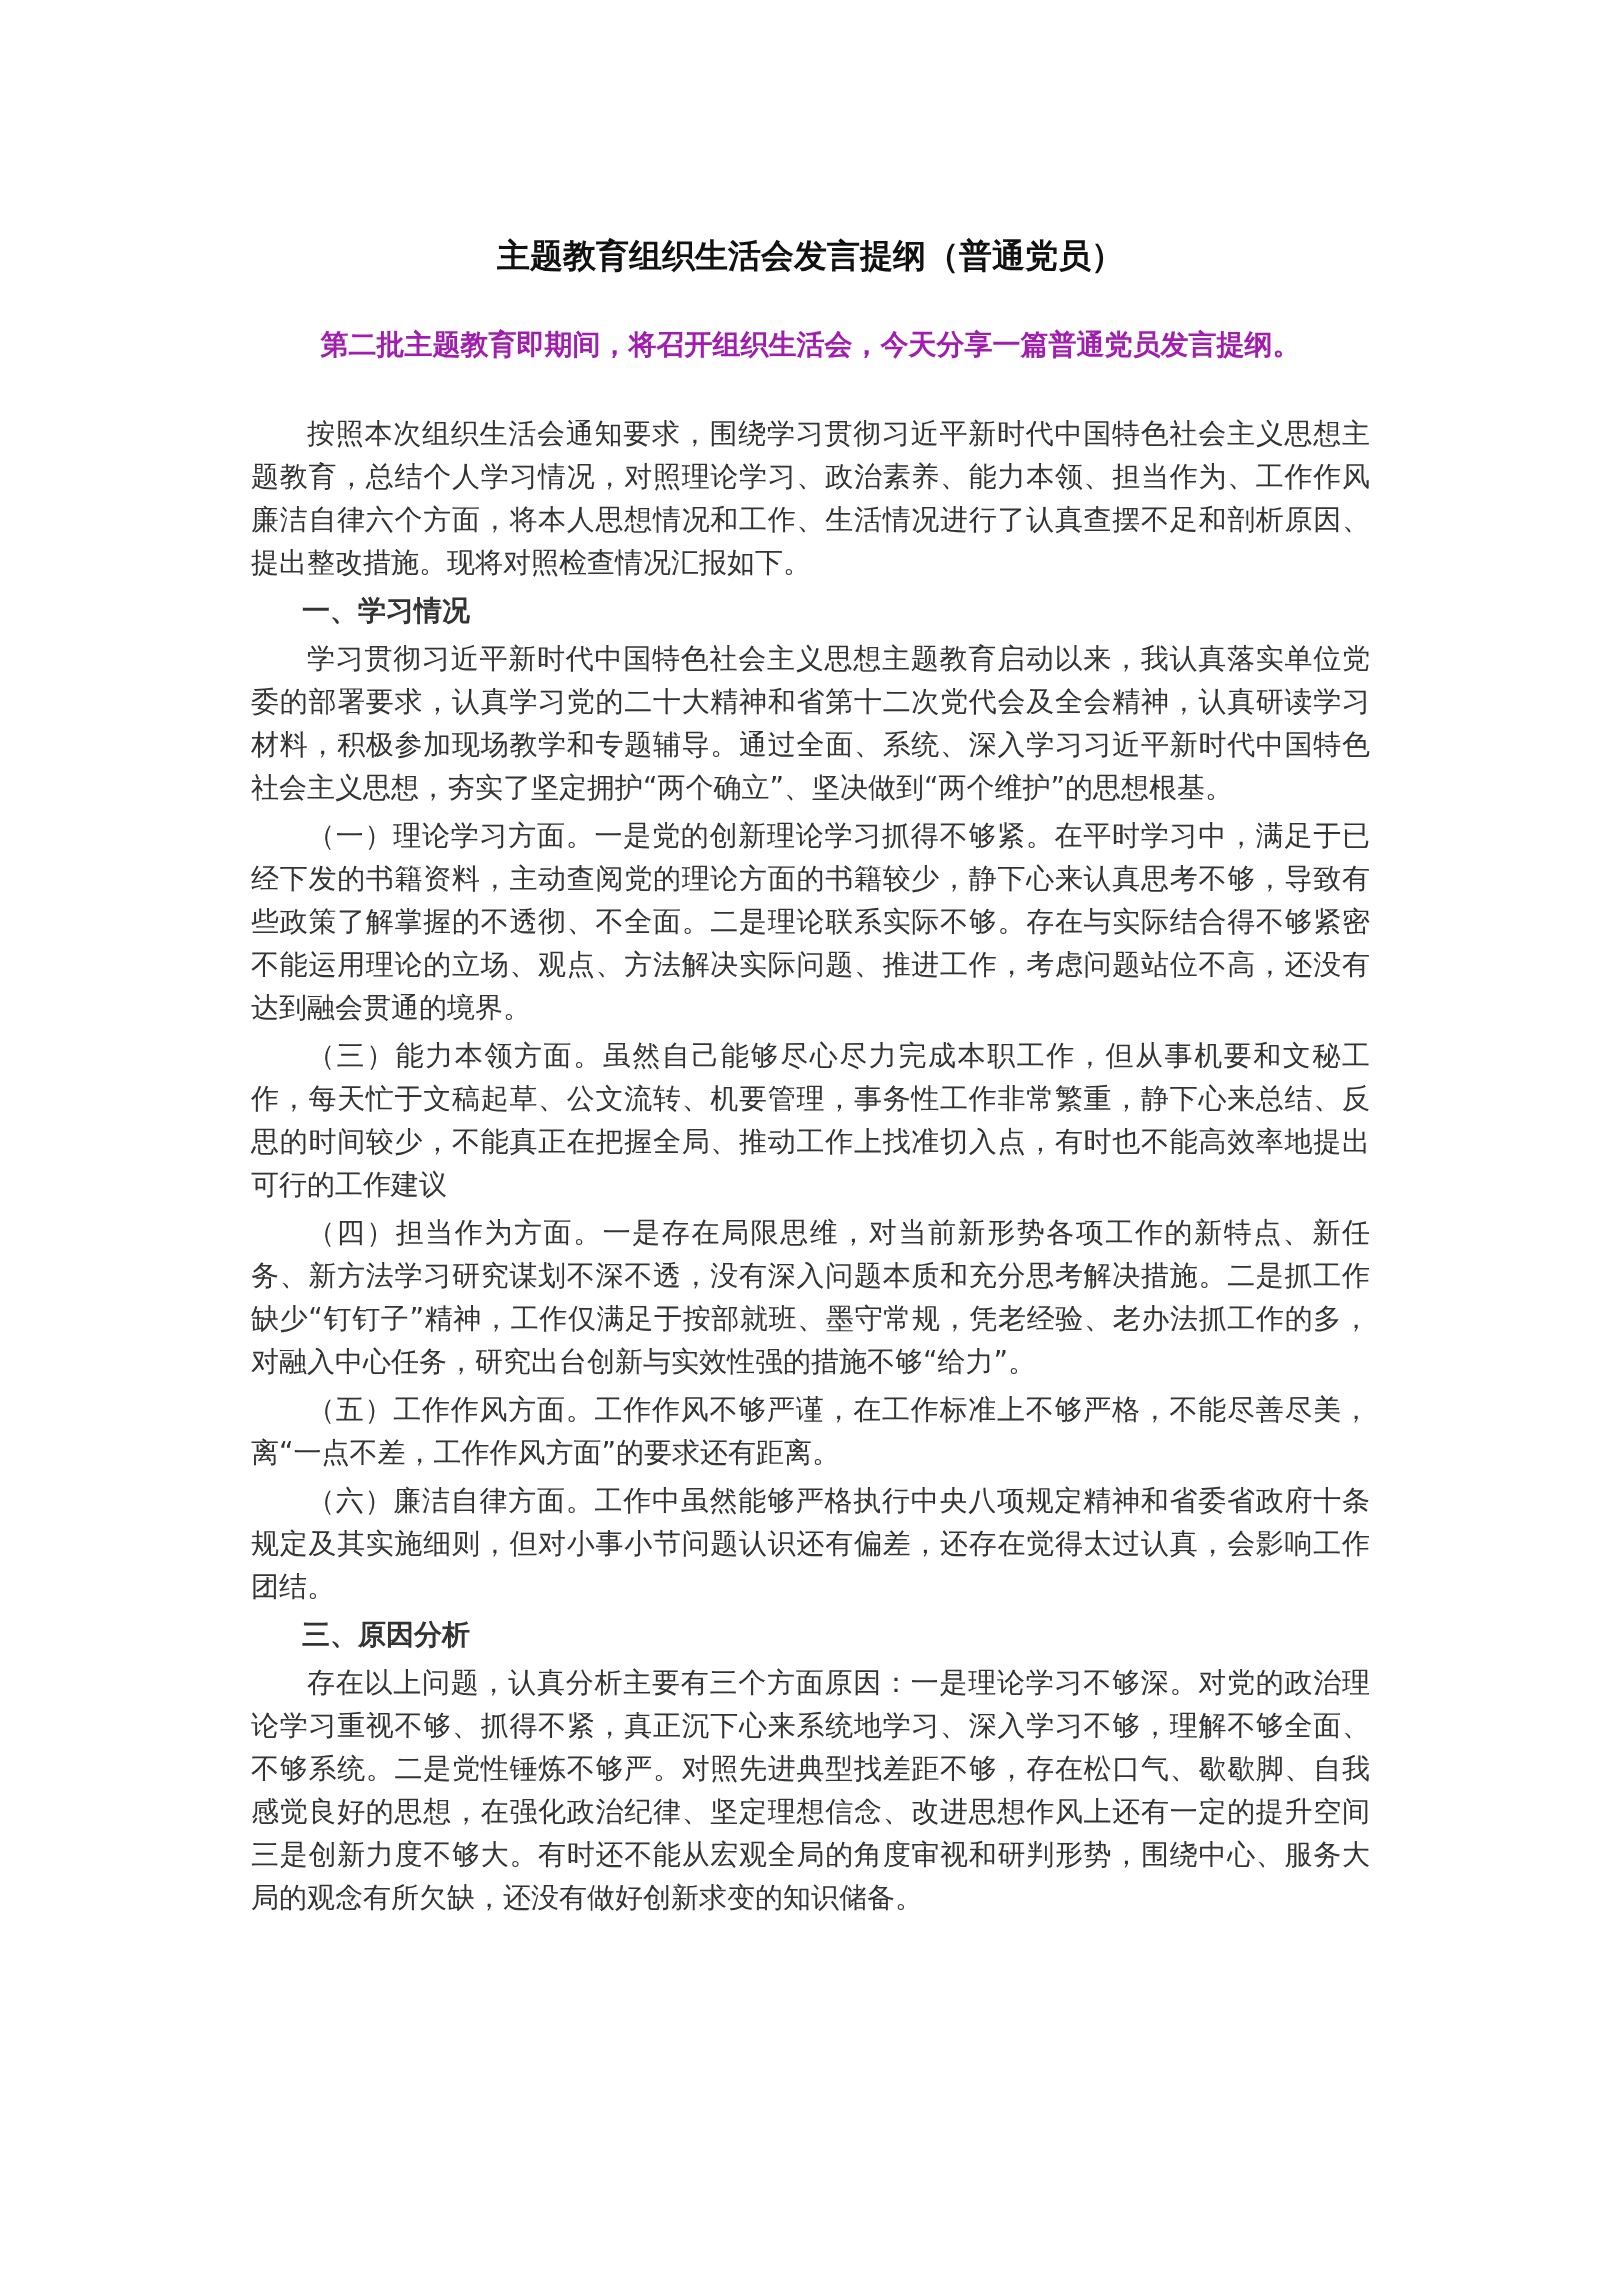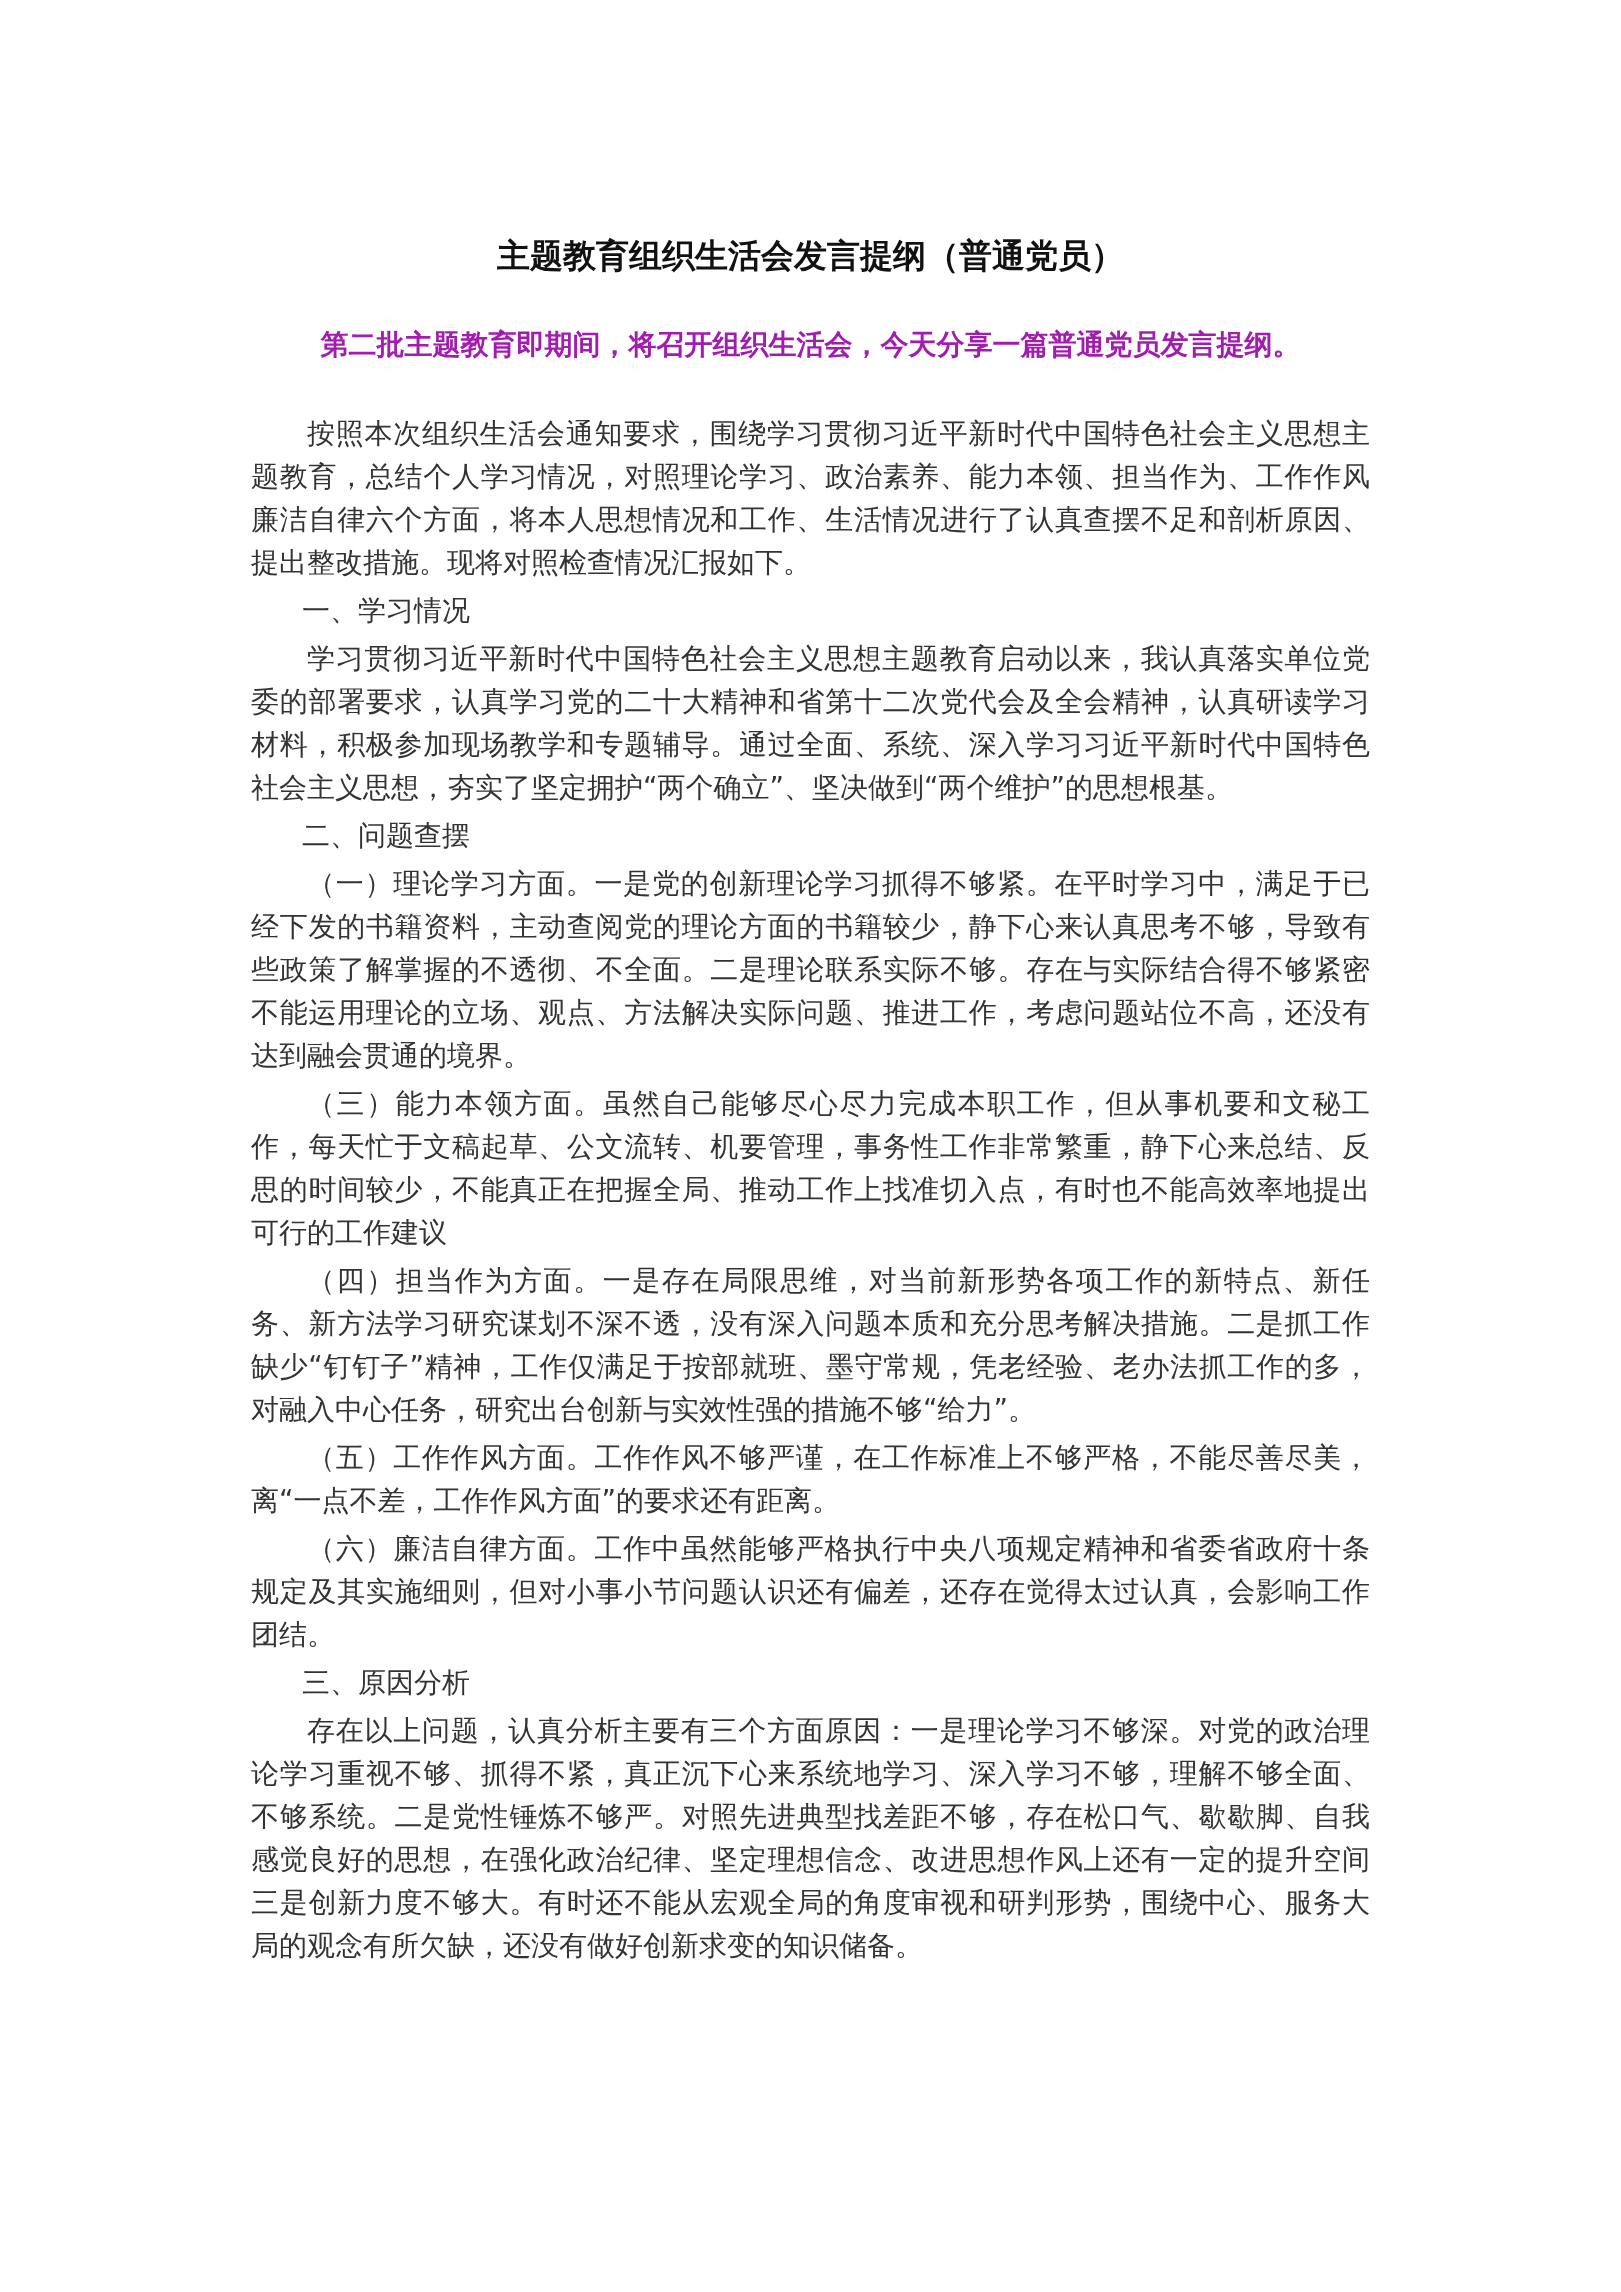--- a/index.html
+++ b/index.html
@@ -58,40 +58,39 @@
       text-align: justify;
       text-justify: inter-character;
     }
     .doc-body p {
       margin: 5px;
       text-indent: 2em;
     }
     .doc-body h2 {
       margin: 0;
       font-size: 28px;
-      font-weight: normal;
+      font-weight: bold;
       color: #333333;
       text-indent: 2em;
       line-height: 43px;
     }
   </style>
 </head>
 <body>
 
 <div class="page">
   <h1 class="doc-title">主题教育组织生活会发言提纲（普通党员）</h1>
   <div class="doc-subtitle">第二批主题教育即期间，将召开组织生活会，今天分享一篇普通党员发言提纲。</div>
 
   <div class="doc-body">
     <p>按照本次组织生活会通知要求，围绕学习贯彻习近平新时代中国特色社会主义思想主题教育，总结个人学习情况，对照理论学习、政治素养、能力本领、担当作为、工作作风廉洁自律六个方面，将本人思想情况和工作、生活情况进行了认真查摆不足和剖析原因、提出整改措施。现将对照检查情况汇报如下。</p>
 
     <h2>一、学习情况</h2>
     <p>学习贯彻习近平新时代中国特色社会主义思想主题教育启动以来，我认真落实单位党委的部署要求，认真学习党的二十大精神和省第十二次党代会及全会精神，认真研读学习材料，积极参加现场教学和专题辅导。通过全面、系统、深入学习习近平新时代中国特色社会主义思想，夯实了坚定拥护“两个确立”、坚决做到“两个维护”的思想根基。</p>
 
-    <h2>二、问题查摆</h2>
     <p>（一）理论学习方面。一是党的创新理论学习抓得不够紧。在平时学习中，满足于已经下发的书籍资料，主动查阅党的理论方面的书籍较少，静下心来认真思考不够，导致有些政策了解掌握的不透彻、不全面。二是理论联系实际不够。存在与实际结合得不够紧密不能运用理论的立场、观点、方法解决实际问题、推进工作，考虑问题站位不高，还没有达到融会贯通的境界。</p>
     <p>（三）能力本领方面。虽然自己能够尽心尽力完成本职工作，但从事机要和文秘工作，每天忙于文稿起草、公文流转、机要管理，事务性工作非常繁重，静下心来总结、反思的时间较少，不能真正在把握全局、推动工作上找准切入点，有时也不能高效率地提出可行的工作建议</p>
     <p>（四）担当作为方面。一是存在局限思维，对当前新形势各项工作的新特点、新任务、新方法学习研究谋划不深不透，没有深入问题本质和充分思考解决措施。二是抓工作缺少“钉钉子”精神，工作仅满足于按部就班、墨守常规，凭老经验、老办法抓工作的多，对融入中心任务，研究出台创新与实效性强的措施不够“给力”。</p>
     <p>（五）工作作风方面。工作作风不够严谨，在工作标准上不够严格，不能尽善尽美，离“一点不差，工作作风方面”的要求还有距离。</p>
     <p>（六）廉洁自律方面。工作中虽然能够严格执行中央八项规定精神和省委省政府十条规定及其实施细则，但对小事小节问题认识还有偏差，还存在觉得太过认真，会影响工作团结。</p>
 
     <h2>三、原因分析</h2>
     <p>存在以上问题，认真分析主要有三个方面原因：一是理论学习不够深。对党的政治理论学习重视不够、抓得不紧，真正沉下心来系统地学习、深入学习不够，理解不够全面、不够系统。二是党性锤炼不够严。对照先进典型找差距不够，存在松口气、歇歇脚、自我感觉良好的思想，在强化政治纪律、坚定理想信念、改进思想作风上还有一定的提升空间三是创新力度不够大。有时还不能从宏观全局的角度审视和研判形势，围绕中心、服务大局的观念有所欠缺，还没有做好创新求变的知识储备。</p>
   </div>
 </div>

